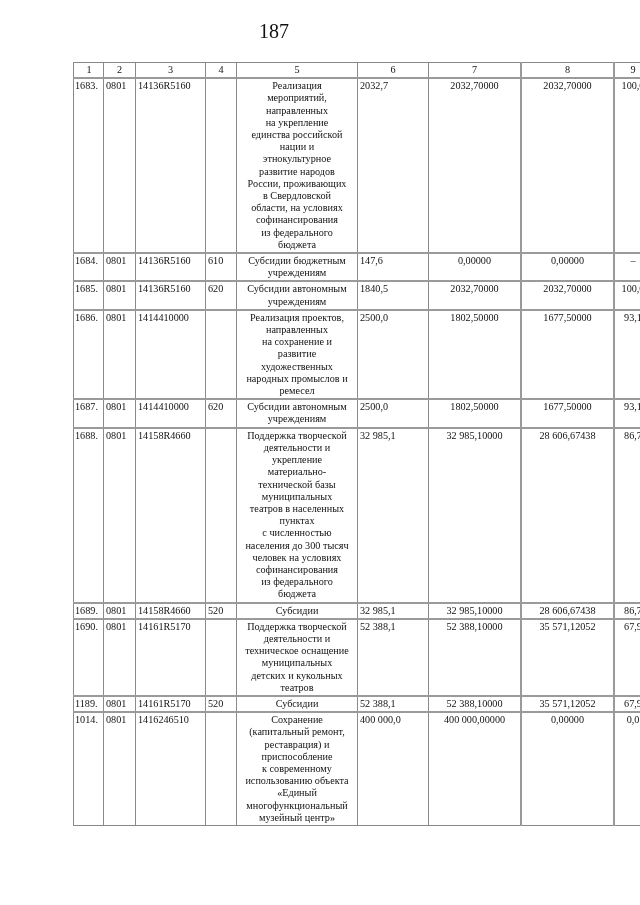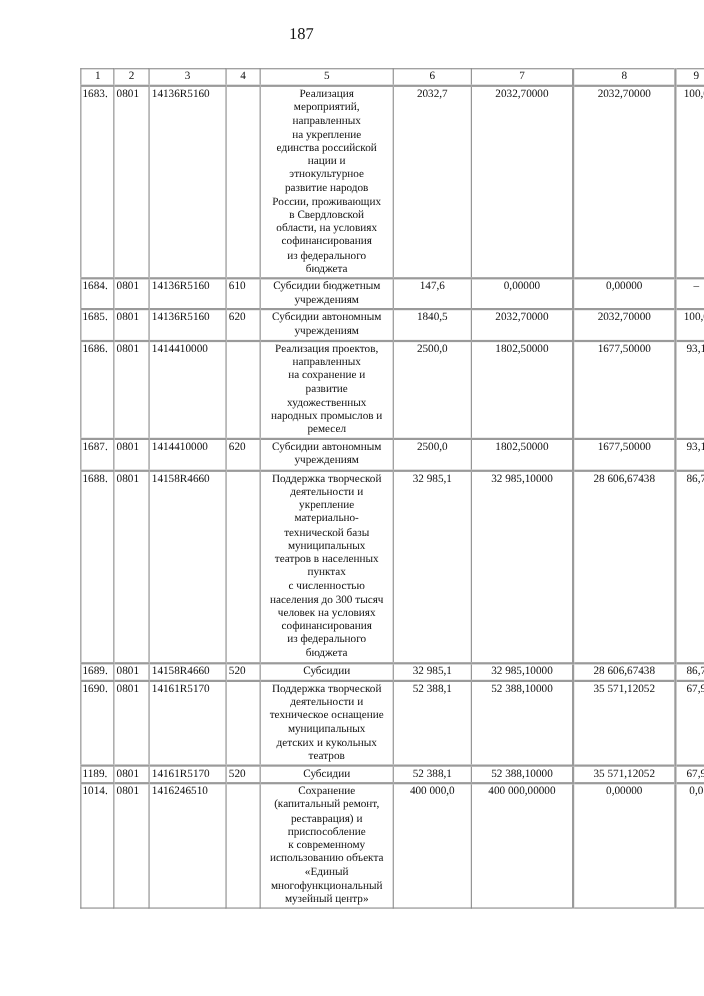--- a/index.html
+++ b/index.html
@@ -14,21 +14,21 @@
       font-family: "Liberation Serif", "DejaVu Serif", serif;
       color: #111111;
       overflow: hidden;
     }
     .page-number {
       position: absolute;
       top: 22px;
       left: 0;
       width: 548px;
       text-align: center;
-      font-size: 15px;
+      font-size: 20px;
       line-height: 18px;
     }
     table.budget {
       position: absolute;
       top: 62px;
       left: 73px;
       border-collapse: collapse;
       table-layout: fixed;
       width: 534px;
       font-size: 10.2px;
@@ -43,21 +43,21 @@
     }
     table.budget th {
       text-align: center;
       height: 12px;
     }
     .c1 { width: 28px; text-align: left; padding-left: 1px !important; padding-right: 0 !important; }
     .c2 { width: 27px; }
     .c3 { width: 65px; text-align: left; }
     .c4 { width: 26px; }
     .c5 { width: 116px; text-align: center; }
-    .c6 { width: 66px; text-align: center; }
+    .c6 { width: 66px; text-align: left; }
     .c7 { width: 87px; text-align: center; }
     .c8 { width: 87px; text-align: center; border-left: 2px solid #9a9a9a !important; border-right: 2px solid #9a9a9a !important; }
     .c9 { width: 32px; text-align: center; }
     td.c5 { white-space: pre-line; }
     tr.rowline td { border-top: 2px solid #9a9a9a; }
   </style>
 </head>
 <body>
 
 <div class="page-number">187</div>

